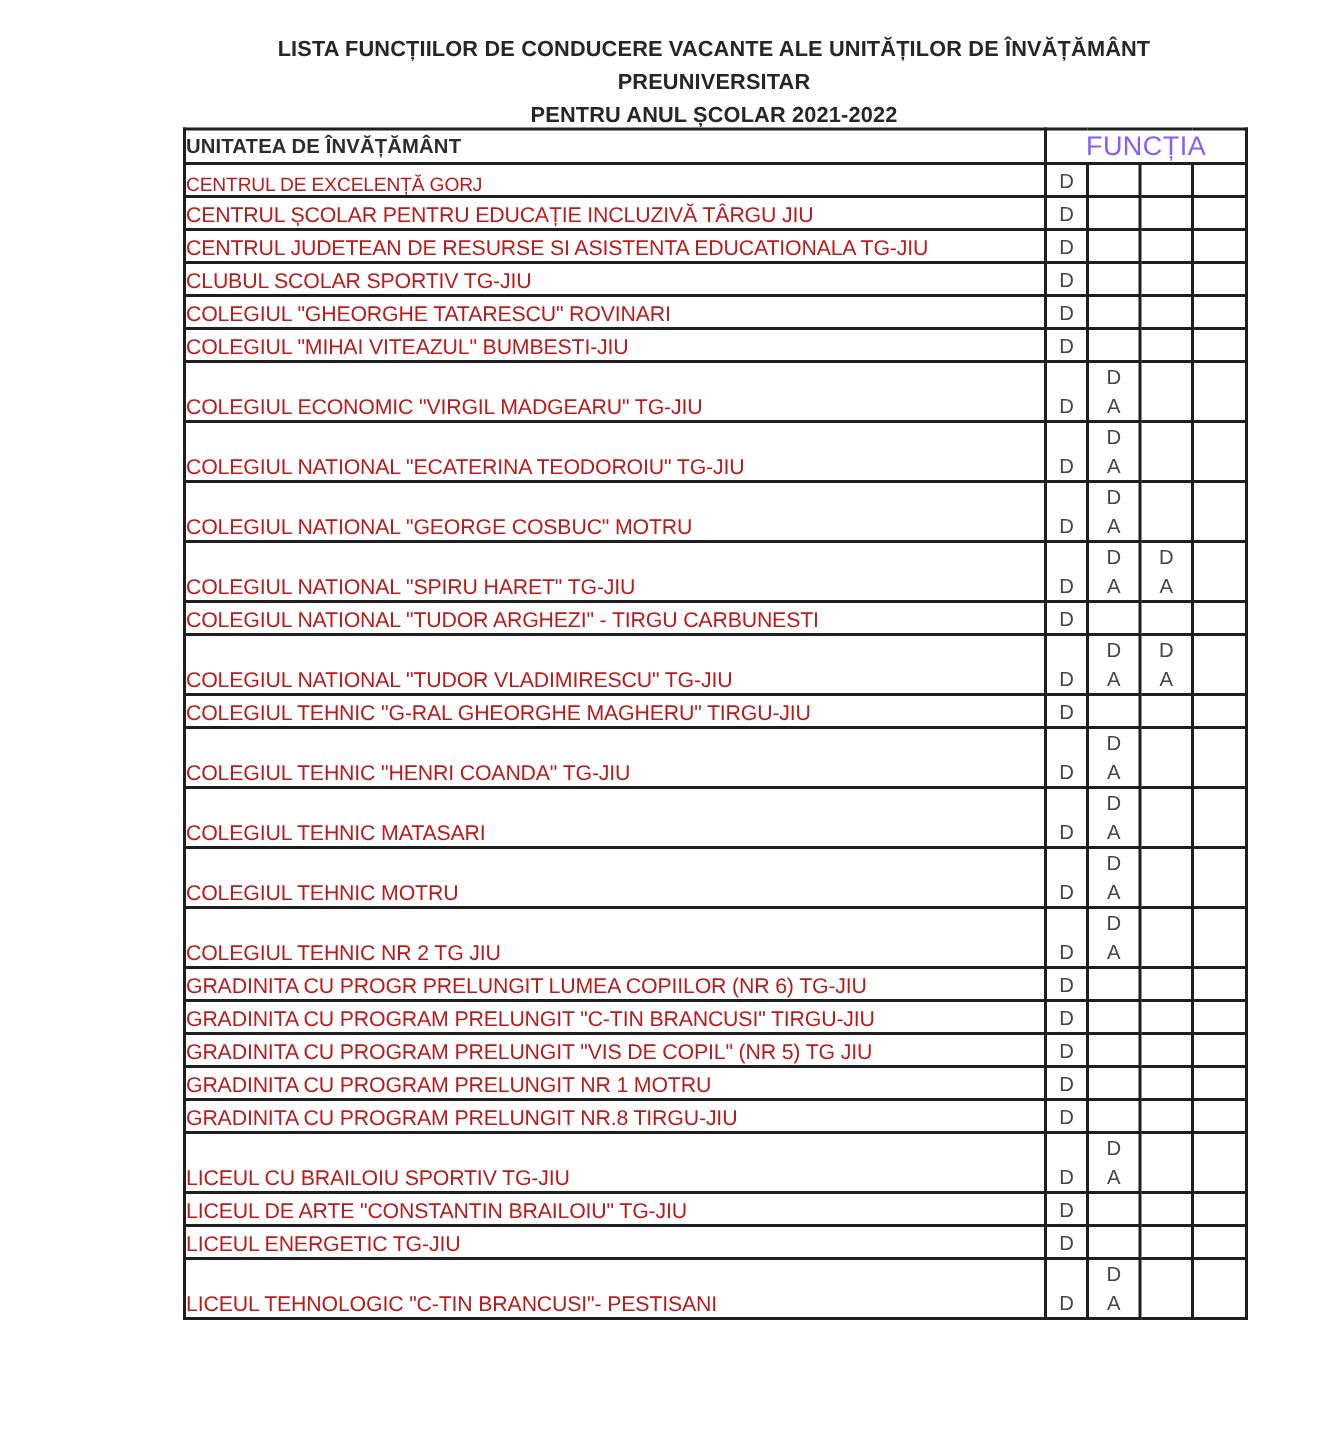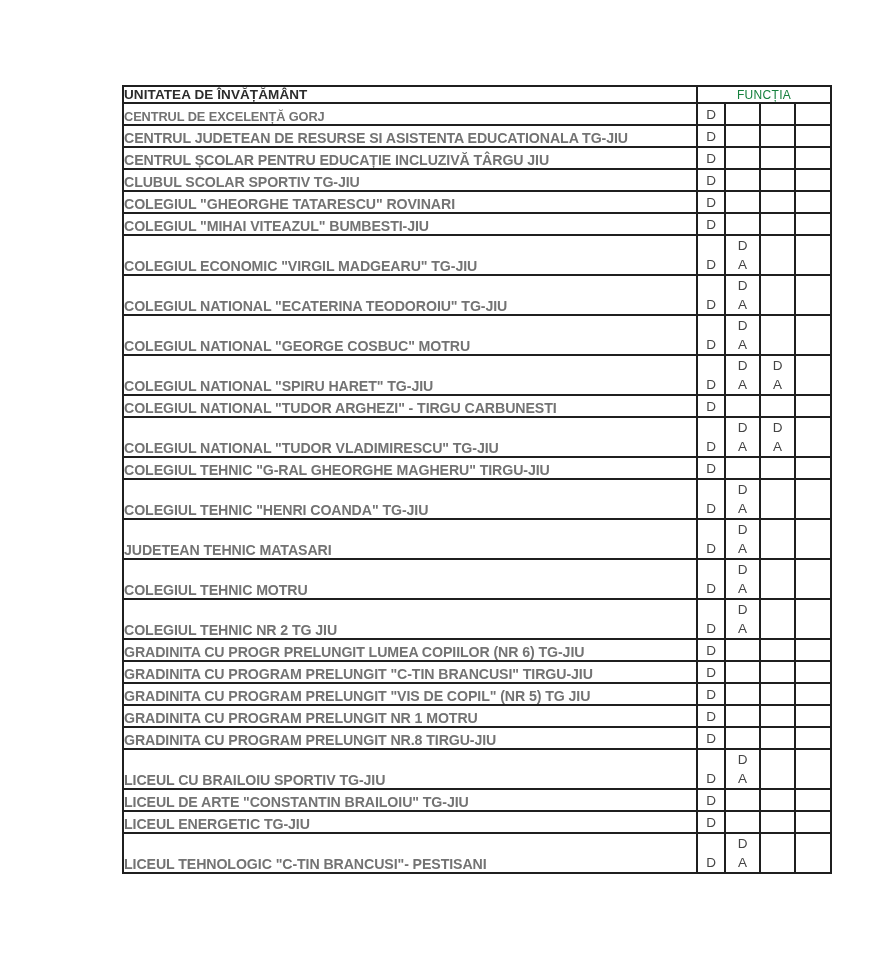--- a/index.html
+++ b/index.html
@@ -41,53 +41,56 @@
     text-align: left;
     font-size: 13.5px;
     font-weight: bold;
     color: #2c2c2c;
     padding-left: 6px;
     letter-spacing: 0.1px;
     white-space: nowrap;
   }
   th.fn-header {
     text-align: center;
-    font-size: 12px;
+    font-size: 18px;
     font-weight: normal;
-    color: #15803d;
+    color: #8b5cf6;
     letter-spacing: 0.3px;
   }
   tr.single { height: 22px; }
   tr.double { height: 40px; }
   td.name-cell {
     vertical-align: bottom;
     font-size: 14.2px;
-    color: #737373;
+    color: #b91c1c;
     padding: 0 4px 2px 6px;
     white-space: nowrap;
     letter-spacing: -0.1px;
-    font-weight: bold;
   }
   td.name-cell.small { font-size: 12.8px; }
   td.fn-cell {
     vertical-align: bottom;
     text-align: center;
     padding-bottom: 1px;
   }
   .fn-line {
     line-height: 19px;
     font-size: 13.5px;
     color: #454545;
   }
 </style>
 </head>
 <body>
 
 <div class="page">
 
+  <div class="title-block">
+    <div>LISTA FUNCȚIILOR DE CONDUCERE VACANTE ALE UNITĂȚILOR DE ÎNVĂȚĂMÂNT PREUNIVERSITAR</div>
+    <div>PENTRU ANUL ȘCOLAR 2021-2022</div>
+  </div>
 
   <table class="main-table">
     <colgroup>
       <col style="width:574px">
       <col style="width:28px">
       <col style="width:35px">
       <col style="width:35px">
       <col style="width:36px">
     </colgroup>
     <thead>
@@ -100,38 +103,38 @@
         <tr class="single">
       <td class="name-cell small">CENTRUL DE EXCELENȚĂ GORJ</td>
       <td class="fn-cell">
             <div class="fn-line">D</div>
           </td>
       <td class="fn-cell"></td>
       <td class="fn-cell"></td>
       <td class="fn-cell"></td>
     </tr>
         <tr class="single">
+      <td class="name-cell">CENTRUL ȘCOLAR PENTRU EDUCAȚIE INCLUZIVĂ TÂRGU JIU</td>
+      <td class="fn-cell">
+            <div class="fn-line">D</div>
+          </td>
+      <td class="fn-cell"></td>
+      <td class="fn-cell"></td>
+      <td class="fn-cell"></td>
+    </tr>
+        <tr class="single">
       <td class="name-cell">CENTRUL JUDETEAN DE RESURSE SI ASISTENTA EDUCATIONALA TG-JIU</td>
       <td class="fn-cell">
             <div class="fn-line">D</div>
           </td>
       <td class="fn-cell"></td>
       <td class="fn-cell"></td>
       <td class="fn-cell"></td>
     </tr>
         <tr class="single">
-      <td class="name-cell">CENTRUL ȘCOLAR PENTRU EDUCAȚIE INCLUZIVĂ TÂRGU JIU</td>
-      <td class="fn-cell">
-            <div class="fn-line">D</div>
-          </td>
-      <td class="fn-cell"></td>
-      <td class="fn-cell"></td>
-      <td class="fn-cell"></td>
-    </tr>
-        <tr class="single">
       <td class="name-cell">CLUBUL SCOLAR SPORTIV TG-JIU</td>
       <td class="fn-cell">
             <div class="fn-line">D</div>
           </td>
       <td class="fn-cell"></td>
       <td class="fn-cell"></td>
       <td class="fn-cell"></td>
     </tr>
         <tr class="single">
       <td class="name-cell">COLEGIUL "GHEORGHE TATARESCU" ROVINARI</td>
@@ -241,21 +244,21 @@
             <div class="fn-line">D</div>
           </td>
       <td class="fn-cell">
             <div class="fn-line">D</div>
             <div class="fn-line">A</div>
           </td>
       <td class="fn-cell"></td>
       <td class="fn-cell"></td>
     </tr>
         <tr class="double">
-      <td class="name-cell">JUDETEAN TEHNIC MATASARI</td>
+      <td class="name-cell">COLEGIUL TEHNIC MATASARI</td>
       <td class="fn-cell">
             <div class="fn-line">D</div>
           </td>
       <td class="fn-cell">
             <div class="fn-line">D</div>
             <div class="fn-line">A</div>
           </td>
       <td class="fn-cell"></td>
       <td class="fn-cell"></td>
     </tr>

